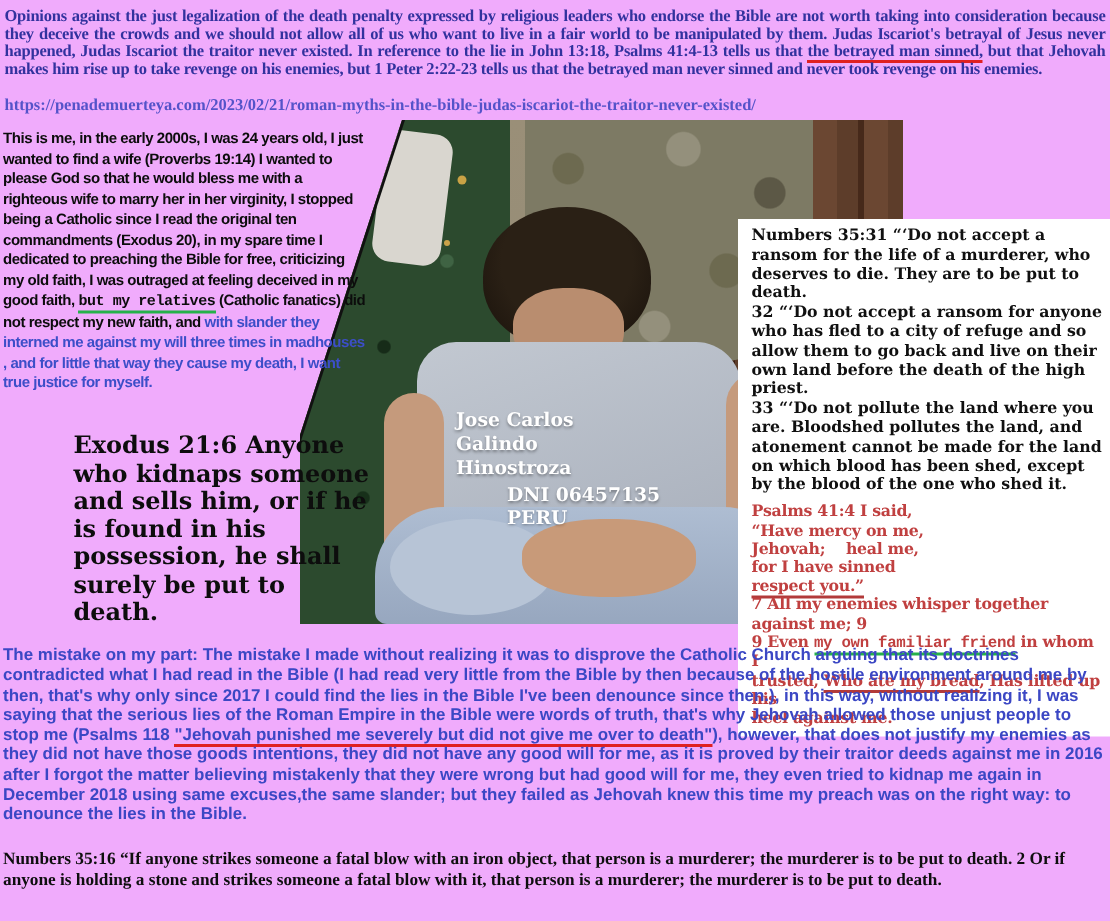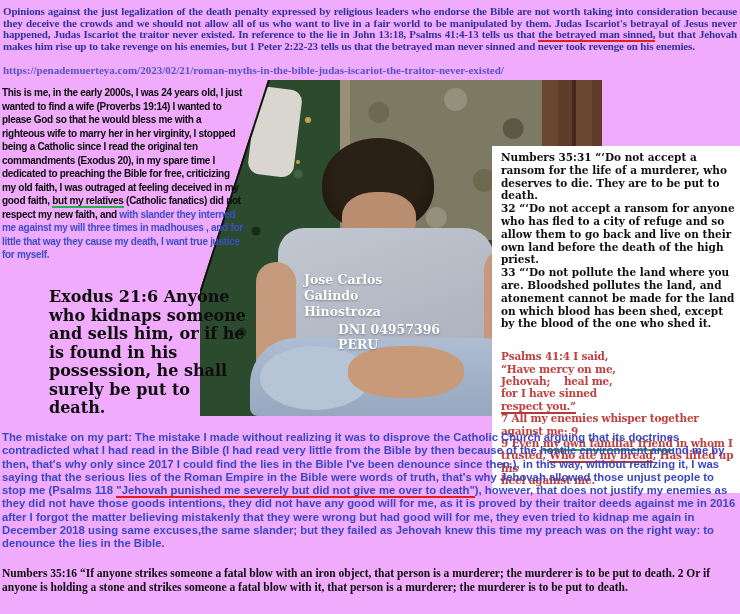--- a/index.html
+++ b/index.html
@@ -19,31 +19,31 @@
   .left-para{position:absolute;left:2px;top:86px;width:244px;z-index:4;
     font:bold 10px/13.5px "Liberation Sans",sans-serif;color:#0c0c0c;letter-spacing:-0.3px;}
   .txt-blue{color:var(--c-bodyblue);text-align:center;}
 
   .exodus{position:absolute;left:4px;top:288px;width:202px;z-index:4;
     font:bold 16px/18.5px "DejaVu Serif",serif;color:#0d0d0d;margin-left:45px;}
 
   .right-col{position:absolute;left:492px;top:146px;width:248px;min-height:288px;z-index:3;
     background:#ffffff;padding:5px 3px 6px 9px;}
   .numbers-q{font:bold 10.5px/12.8px "DejaVu Serif",serif;color:#101010;white-space:pre-wrap;}
-  .psalms-q{margin-top:20px;font:bold 10.5px/12.4px "DejaVu Serif",serif;color:var(--c-redtext);
+  .psalms-q{margin-top:5px;font:bold 10.5px/12.4px "DejaVu Serif",serif;color:var(--c-redtext);
     white-space:pre-wrap;letter-spacing:-0.2px;}
 
   .bottom-para{position:absolute;left:2px;top:431px;width:737px;z-index:4;
     font:bold 11.3px/13.3px "Liberation Sans",sans-serif;color:var(--c-deepblue);}
   .bottom-num{position:absolute;left:2px;top:566px;width:737px;z-index:4;
     font:bold 11.5px/14px "Liberation Serif",serif;color:#0e0e0e;}
 
   
   .u-red{border-bottom:2px solid var(--c-ured);padding-bottom:0;}
-  .u-green{border-bottom:2.5px solid var(--c-ugreen);}
+  .u-green{border-bottom:2.5px solid var(--c-ugreen);font-family:Liberation Mono, monospace;}
   .u-redtext{border-bottom:2px solid #b23a3a;}
 
   
   .photo{position:absolute;left:200px;top:80px;width:402px;height:336px;z-index:1;
     clip-path:polygon(68px 0,402px 0,402px 336px,0 336px,0 210px);
     background:linear-gradient(180deg,#9a8f78,#8f8a74);}
   .ph-wood{position:absolute;left:282px;top:0;width:120px;height:336px;
     border-left:8px solid #3d2014;
     background:repeating-linear-gradient(90deg,#5d3d2a 0 14px,#46291a 14px 18px,#6b4732 18px 34px);}
   .ph-tree{position:absolute;left:0;top:0;width:140px;height:336px;
@@ -113,21 +113,21 @@
     <div class="ph-arm-left" data-name="man-arm-left"></div>
     <div class="ph-arm-right" data-name="man-arm-right"></div>
     <div class="ph-jeans" data-name="man-jeans"></div>
     <div class="ph-knee" data-name="man-knee"></div>
     <div class="ph-hands" data-name="man-hands"></div>
     <div class="ph-fold" data-name="photo-corner-fold"></div>
     <div class="ph-name" data-name="name-overlay">
       <span data-name="overlay-name-text">Jose Carlos
 Galindo
 Hinostroza</span>
-      <div class="ph-id" data-name="overlay-id-text">DNI 04957396
+      <div class="ph-id" data-name="overlay-id-text">DNI 06457135
 PERU</div>
     </div>
   </div>
 
   <div class="left-para" data-name="left-paragraph"><span>This is me, in the early 2000s, I was 24 years old, I just wanted to find a wife (Proverbs 19:14) I wanted to please God so that he would bless me with a righteous wife to marry her in her virginity, I stopped being a Catholic since I read the original ten commandments (Exodus 20), in my spare time I dedicated to preaching the Bible for free, criticizing my old faith, I was outraged at feeling deceived in my good faith, </span><span class="u-green">but my relatives</span><span> (Catholic fanatics) did not respect my new faith, and </span><span class="txt-blue">with slander they interned me against my will three times in madhouses , and for little that way they cause my death, I want true justice for myself.</span></div>
 
   <div class="exodus" data-name="exodus-quote">Exodus 21:6 Anyone who kidnaps someone and sells him, or if he is found in his possession, he shall surely be put to death.</div>
 
   <div class="right-col" data-name="right-column">
     <div class="numbers-q" data-name="numbers-35-31-quote">Numbers 35:31 “‘Do not accept a ransom for the life of a murderer, who deserves to die. They are to be put to death.

